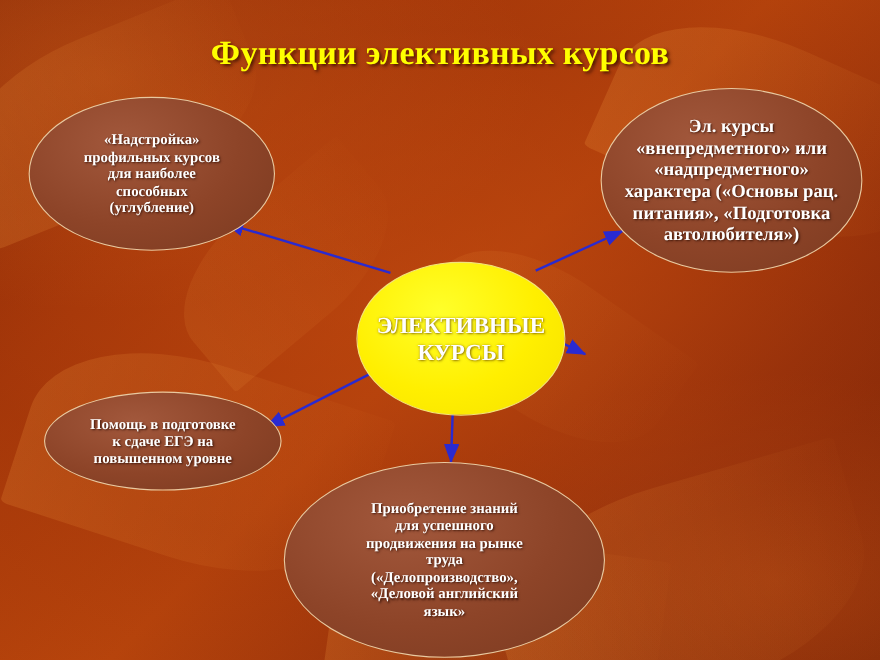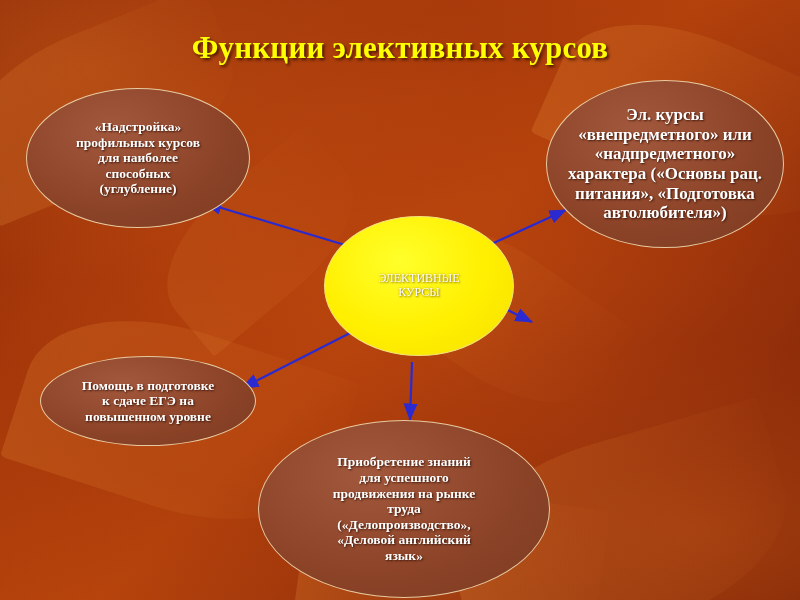--- a/index.html
+++ b/index.html
@@ -83,25 +83,25 @@
     font-size: 13.5px;
     text-shadow: 1px 1px 2px rgba(40,10,0,0.8);
     padding: 6px 10px;
   }
 
   #center-node {
     border-radius: 50%;
     background: radial-gradient(ellipse at 40% 32%, #ffff2a 0%, #ffef00 55%, #f5e000 100%);
     border: 1px solid #f2e37a;
     color: #ffffff;
-    font-weight: normal;
-    font-size: 12px;
+    font-weight: bold;
+    font-size: 21px;
     text-shadow: 1px 1px 2px rgba(90,60,0,0.55), 0 0 2px rgba(120,80,0,0.5);
     left: 324px;
-    top: 216px;
+    top: 238px;
     width: 190px;
     height: 140px;
   }
 
   #node-0 { left: 26px;  top: 88px;  width: 224px; height: 140px; }
   #node-1 { left: 546px; top: 80px;  width: 238px; height: 168px; font-size: 17px; }
   #node-2 { left: 530px; top: 272px; width: 262px; height: 176px; font-size: 13px; }
   #node-3 { left: 40px;  top: 356px; width: 216px; height: 90px;  font-size: 13.5px; }
   #node-4 { left: 258px; top: 420px; width: 292px; height: 178px; font-size: 13.5px; }
 </style>

